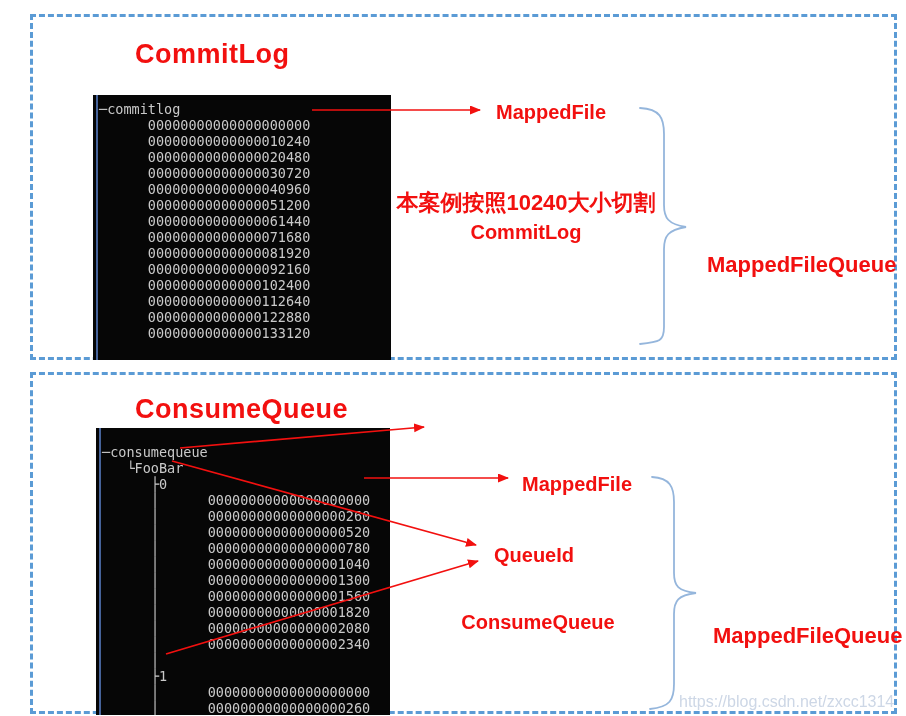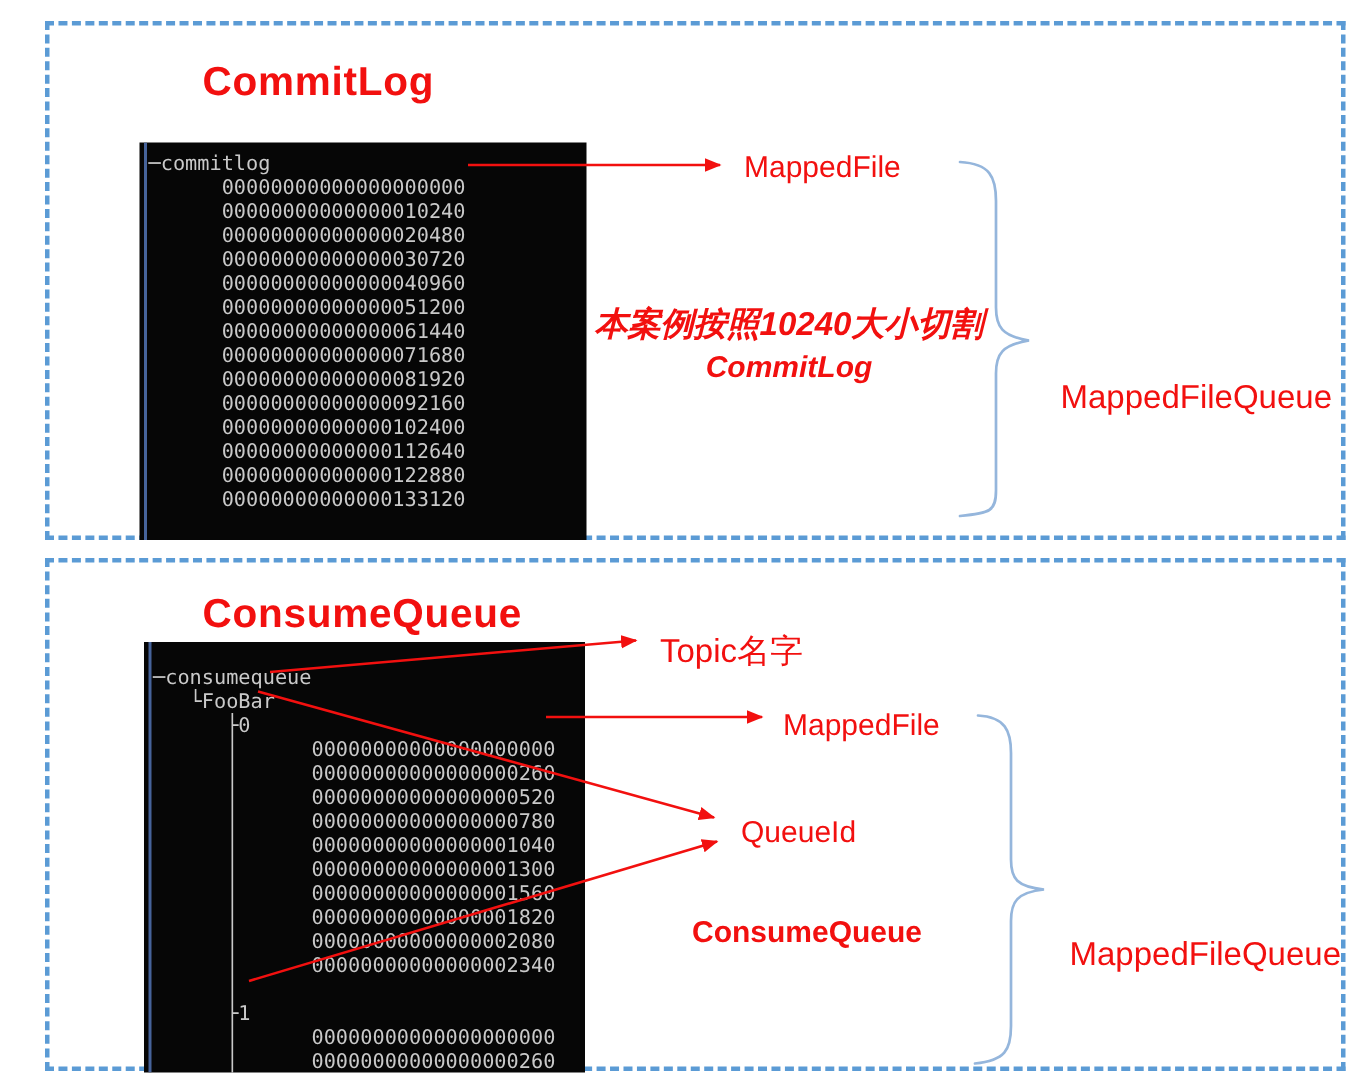--- a/index.html
+++ b/index.html
@@ -20,21 +20,21 @@
   .panel-top{top:14px;height:340px;}
   .panel-bottom{top:372px;height:336px;}
   .title{position:absolute;margin:0;color:var(--red);font-size:27px;font-weight:bold;letter-spacing:0.5px;white-space:nowrap;}
   .terminal{position:absolute;background:var(--term-bg);overflow:hidden;}
   .term-edge{position:absolute;left:3px;top:0;bottom:0;width:2px;background:var(--term-edge);}
   .term-text{
     position:relative;margin:0;padding:6px 0 0 6px;
     font-family:"DejaVu Sans Mono",monospace;font-size:13.5px;line-height:16px;
     color:var(--term-text);
   }
-  .lbl{position:absolute;color:var(--red);font-weight:normal;white-space:nowrap;}
+  .lbl{position:absolute;color:var(--red);font-weight:bold;white-space:nowrap;}
   .lbl-mappedfile{font-size:20px;}
   .lbl-mfq{font-size:22px;margin-top:36px;}
   .lbl-topic{font-size:22px;}
   .lbl-queueid{font-size:20px;text-align:center;}
   .note{position:absolute;text-align:center;color:var(--red);font-weight:bold;}
   .note-cn{font-size:22px;line-height:26px;white-space:nowrap;}
   .note-sub{font-size:20px;line-height:22px;margin-top:5px;white-space:nowrap;}
   .overlay{position:absolute;left:0;top:0;width:906px;height:716px;pointer-events:none;}
   .rline{stroke:var(--red);stroke-width:1.7;}
   .arrhead{fill:var(--red);}
@@ -63,21 +63,21 @@
       00000000000000081920
       00000000000000092160
       00000000000000102400
       00000000000000112640
       00000000000000122880
       00000000000000133120</pre>
     </div>
 
     <div class="lbl lbl-mappedfile" style="left:463px;top:84px;">MappedFile</div>
 
-    <div class="note" style="left:343px;top:186px;width:300px;font-style:italic;">
+    <div class="note" style="left:343px;top:173px;width:300px;">
       <div class="note-cn">本案例按照10240大小切割</div>
       <div class="note-sub">CommitLog</div>
     </div>
 
     <div class="lbl lbl-mfq" style="left:674px;top:199px;">MappedFileQueue</div>
   </section>
 
   <section class="panel panel-bottom">
     <h2 class="title" style="left:102px;top:19px;">ConsumeQueue</h2>
 
@@ -96,32 +96,32 @@
       │      00000000000000001820
       │      00000000000000002080
       │      00000000000000002340
       │
       ├1
       │      00000000000000000000
       │      00000000000000000260
       │      00000000000000000520</pre>
     </div>
 
-    <div class="lbl lbl-topic" style="left:407px;top:44px;">Topic名字</div>
 
     <div class="lbl lbl-mappedfile" style="left:489px;top:98px;">MappedFile</div>
 
     <div class="lbl lbl-queueid" style="left:461px;top:169px;">QueueId</div>
 
     <div class="note" style="left:365px;top:231px;width:280px;">
       <div class="note-sub">ConsumeQueue</div>
     </div>
 
     <div class="lbl lbl-mfq" style="left:680px;top:212px;">MappedFileQueue</div>
 
+    <div class="watermark" style="left:646px;top:318px;">https://blog.csdn.net/zxcc1314</div>
   </section>
 
   <svg class="overlay" viewBox="0 0 906 716">
     <defs>
       <marker id="arr" markerUnits="userSpaceOnUse" markerWidth="12" markerHeight="10" refX="10" refY="4.5" orient="auto">
         <path d="M0,0 L11,4.5 L0,9 Z" class="arrhead"></path>
       </marker>
     </defs>
 
     <line class="rline" x1="312" y1="110" x2="480" y2="110" marker-end="url(#arr)"></line>

